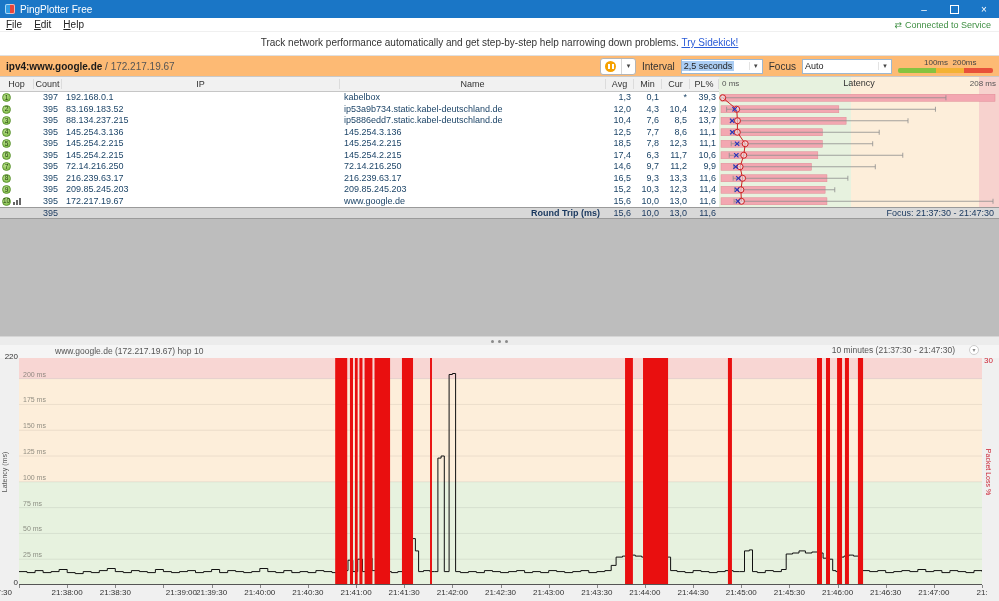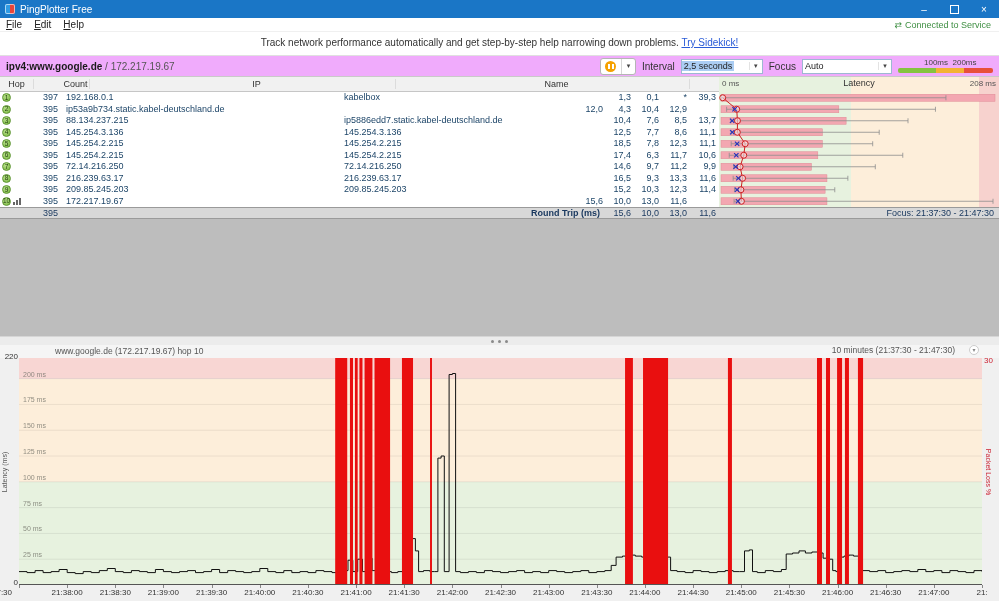--- a/index.html
+++ b/index.html
@@ -15,21 +15,21 @@
   .win-btn .sq{width:7px;height:7px;border:1px solid #fff;display:block;}
   
   .menubar{height:14px;background:#fff;display:flex;align-items:center;font-size:10px;color:#222;position:relative;border-bottom:1px solid #f0f0f0;box-sizing:border-box;}
   .menu-item{display:inline-block;padding:0 6px;}
   .menu-item::first-letter{text-decoration:underline;}
   .conn{position:absolute;right:8px;color:#3f8f43;font-size:9px;display:flex;align-items:center;gap:3px;}
   
   .banner{height:23px;background:#fff;font-size:10px;color:#333;text-align:center;line-height:22px;}
   .banner a{color:#2a5bd7;text-decoration:underline;cursor:pointer;}
   
-  .targetbar{height:22px;background:#f0abfc;border-top:1px solid #e0e0e0;border-bottom:1px solid #c9c9c9;
+  .targetbar{height:22px;background:#fdba74;border-top:1px solid #e0e0e0;border-bottom:1px solid #c9c9c9;
              box-sizing:border-box;display:flex;align-items:center;padding:0 6px;font-size:10px;color:#555;}
   .tname{font-weight:bold;color:#1a1a1a;}
   .controls{margin-left:auto;display:flex;align-items:center;gap:6px;}
   .btn-group{display:flex;border:1px solid #b5b5b5;border-radius:3px;background:#fff;height:15px;align-items:center;}
   .pause-btn{width:20px;display:flex;justify-content:center;align-items:center;border-right:1px solid #d5d5d5;height:100%;}
   .pause-circle{width:11px;height:11px;border-radius:50%;background:#f5a100;display:flex;align-items:center;justify-content:center;gap:1.5px;}
   .pause-circle i{display:block;width:2px;height:5px;background:#fff;}
   .caret-btn{width:13px;text-align:center;font-size:7px;color:#444;}
   .lbl{font-size:10px;color:#333;}
   .combo{border:1px solid #9db8d2;background:#fff;height:15px;display:flex;align-items:center;font-size:9px;color:#222;box-sizing:border-box;}
@@ -38,21 +38,21 @@
   .combo .flex{flex:1;}
   .combo .arrow{width:12px;text-align:center;font-size:7px;color:#444;border-left:1px solid #e3e3e3;}
   .scale-legend{width:95px;position:relative;padding-top:9px;}
   .scale-legend .bar{height:5px;border-radius:2px;
      background:linear-gradient(90deg,#85c340 0 40%,#f3b234 40% 70%,#e8503a 70% 100%);}
   .scale-legend .t{position:absolute;top:-1px;font-size:8px;color:#444;transform:translateX(-50%);}
   
   .table-wrap{position:relative;background:#fff;}
   .thead,.trow,.tsum{display:grid;grid-template-columns:34px 28px 278px 266px 28px 28px 28px 29px 280px;}
   .thead{height:15px;background:#f1f1f1;border-bottom:1px solid #c6c6c6;box-sizing:border-box;
-         font-size:9px;color:#333;align-items:center;gap:28px;}
+         font-size:9px;color:#333;align-items:center;}
   .thead .hc{text-align:center;border-right:1px solid #dcdcdc;height:10px;line-height:10px;}
   .thead .hc:last-child{border-right:none;}
   .trow{height:11.5px;font-size:9px;color:#1d4568;align-items:center;line-height:11.5px;}
   .hop-cell{display:flex;align-items:center;justify-content:flex-start;padding-left:2px;gap:2px;}
   .hop-badge{width:9px;height:9px;border-radius:50%;background:radial-gradient(circle at 35% 30%,#b8e08a,#76b33c);
              border:1px solid #5d9630;box-sizing:border-box;font-size:6.5px;color:#23430f;
              display:flex;align-items:center;justify-content:center;line-height:1;}
   .c-right{text-align:right;padding-right:4px;}
   .c-left{padding-left:4px;overflow:hidden;white-space:nowrap;}
   .num{text-align:right;padding-right:3px;}
@@ -185,20 +185,21 @@
         <span class="num">0,1</span>
         <span class="num">*</span>
         <span class="num">39,3</span>
         <span></span>
       </div>
       <div class="trow">
         <span class="hop-cell">
           <span class="hop-badge">2</span>
         </span>
         <span class="c-right">395</span>
+        <span class="c-left">83.169.183.52</span>
         <span class="c-left">ip53a9b734.static.kabel-deutschland.de</span>
         <span class="num">12,0</span>
         <span class="num">4,3</span>
         <span class="num">10,4</span>
         <span class="num">12,9</span>
         <span></span>
       </div>
       <div class="trow">
         <span class="hop-cell">
           <span class="hop-badge">3</span>
@@ -294,20 +295,21 @@
         <span class="hop-cell">
           <span class="hop-badge">10</span>
           <svg width="8" height="7">
             <rect x="0" y="4" width="2" height="3" fill="#666"></rect>
             <rect x="3" y="2" width="2" height="5" fill="#666"></rect>
             <rect x="6" y="0" width="2" height="7" fill="#666"></rect>
           </svg>
         </span>
         <span class="c-right">395</span>
         <span class="c-left">172.217.19.67</span>
+        <span class="c-left">www.google.de</span>
         <span class="num">15,6</span>
         <span class="num">10,0</span>
         <span class="num">13,0</span>
         <span class="num">11,6</span>
         <span></span>
       </div>
     </div>
   <svg id="latsvg" viewBox="0 0 280 130">
       <rect x="2" y="17.25" width="274" height="7" fill="#f3a7b1" stroke="#e08a95" stroke-width="0.5"></rect>
       <rect x="2" y="28.75" width="117.82" height="7" fill="#f3a7b1" stroke="#e08a95" stroke-width="0.5"></rect>
@@ -460,21 +462,21 @@
   </div>
 </div>
 <div class="xaxis" id="xaxis">
     <span class="xtickmark" style="left: 19px;"></span>
     <span class="xtick" style="left: 2px;">37:30</span>
     <span class="xtickmark" style="left: 67.15px;"></span>
     <span class="xtick" style="left: 67.15px;">21:38:00</span>
     <span class="xtickmark" style="left: 115.3px;"></span>
     <span class="xtick" style="left: 115.3px;">21:38:30</span>
     <span class="xtickmark" style="left: 163.45px;"></span>
-    <span class="xtick" style="left: 163.45px;">21:39:00</span>
+    <span class="xtick" style="left: 163.45px; padding-left: 36px;">21:39:00</span>
     <span class="xtickmark" style="left: 211.6px;"></span>
     <span class="xtick" style="left: 211.6px;">21:39:30</span>
     <span class="xtickmark" style="left: 259.75px;"></span>
     <span class="xtick" style="left: 259.75px;">21:40:00</span>
     <span class="xtickmark" style="left: 307.9px;"></span>
     <span class="xtick" style="left: 307.9px;">21:40:30</span>
     <span class="xtickmark" style="left: 356.05px;"></span>
     <span class="xtick" style="left: 356.05px;">21:41:00</span>
     <span class="xtickmark" style="left: 404.2px;"></span>
     <span class="xtick" style="left: 404.2px;">21:41:30</span>

